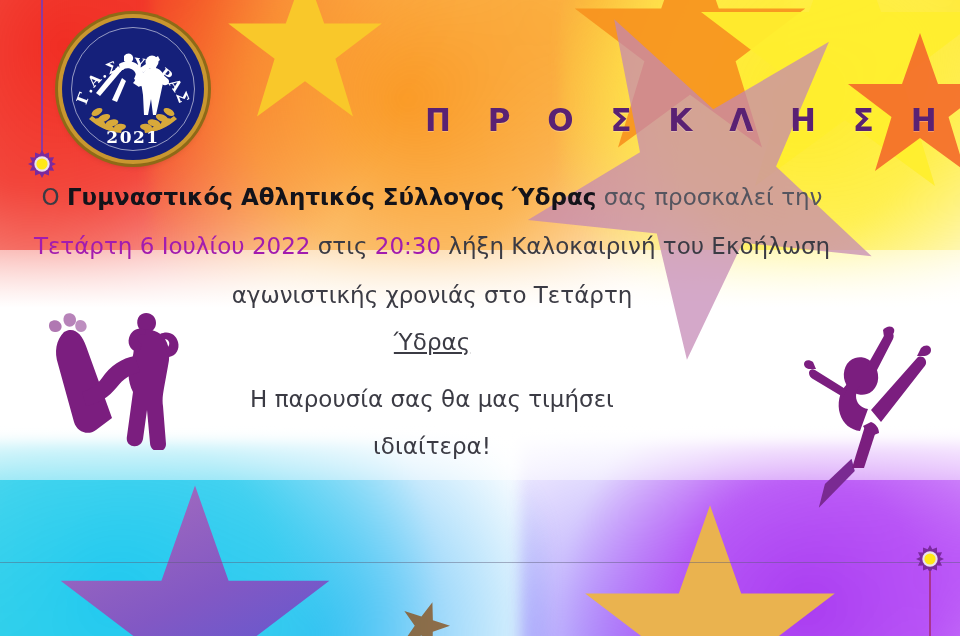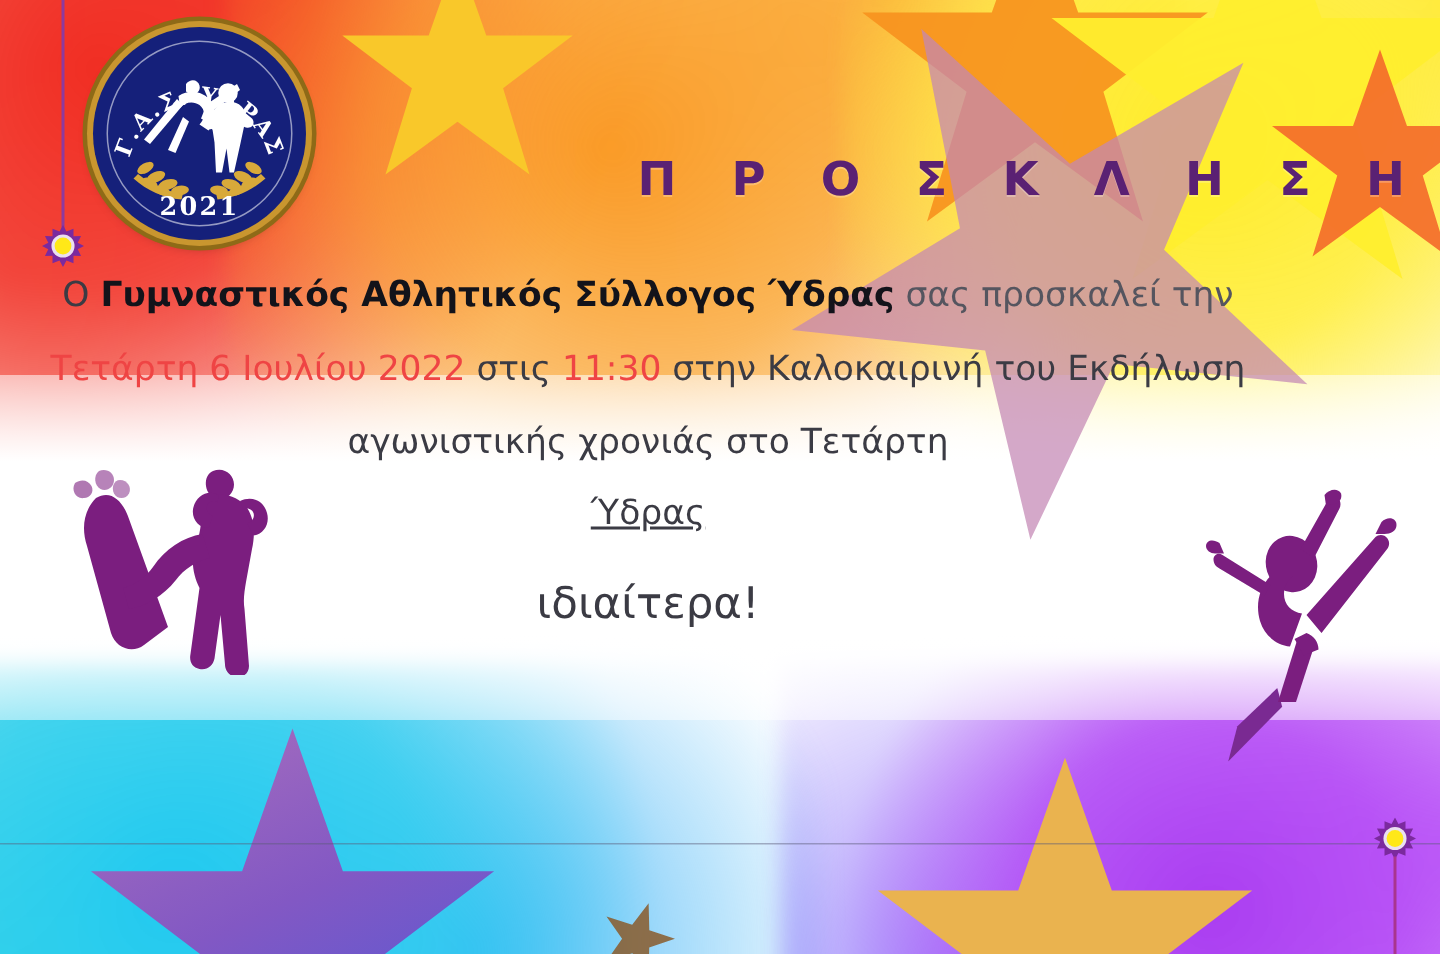--- a/index.html
+++ b/index.html
@@ -107,26 +107,26 @@
   .line{
     font-family:"DejaVu Sans", sans-serif;
     color:#3b3b44;
     white-space:nowrap;
     line-height:1.0;
   }
   .l1{font-size:23px;margin-bottom:26px;}
   .l1 .club{font-weight:700;color:#13131a;}
   .l1 .tail{color:#55555f;}
   .l2{font-size:23px;margin-bottom:26px;}
-  .red{color:#ef4444;}
+  .red{color:#a21caf;}
   .l3{font-size:23px;margin-bottom:24px;}
   .l4{font-size:23px;margin-bottom:24px;}
   .l5{font-size:23px;margin-bottom:34px;text-decoration:underline;}
   .l6{font-size:23px;margin-bottom:24px;}
-  .l7{font-size:29px;}
+  .l7{font-size:23px;}
 </style>
 </head>
 <body>
 
 <div id="poster">
 
   <div class="wash wash-red"></div>
   <div class="wash wash-orange"></div>
   <div class="wash wash-yellow"></div>
   <div class="wash wash-cyan"></div>
@@ -311,20 +311,21 @@
       </g>
     </svg>
   </div>
 
   <div id="title">Π Ρ Ο Σ Κ Λ Η Σ Η</div>
 
   <div id="body-text">
 
     <div class="line l1"><span>Ο </span><span class="club">Γυμναστικός Αθλητικός Σύλλογος Ύδρας</span><span class="tail"> σας προσκαλεί την</span></div>
 
-    <div class="line l2"><span class="red">Τετάρτη 6 Ιουλίου 2022</span><span> στις </span><span class="red">11:30</span><span> στην Καλοκαιρινή του Εκδήλωση</span></div>
+    <div class="line l2"><span class="red">Τετάρτη 6 Ιουλίου 2022</span><span> στις </span><span class="red">20:30</span><span> λήξη Καλοκαιρινή του Εκδήλωση</span></div>
 
     <div class="line l4">αγωνιστικής χρονιάς στο Τετάρτη</div>
     <div class="line l5">Ύδρας</div>
+    <div class="line l6">Η παρουσία σας θα μας τιμήσει</div>
     <div class="line l7">ιδιαίτερα!</div>
   </div>
 
 </div>
 
 </body></html>

